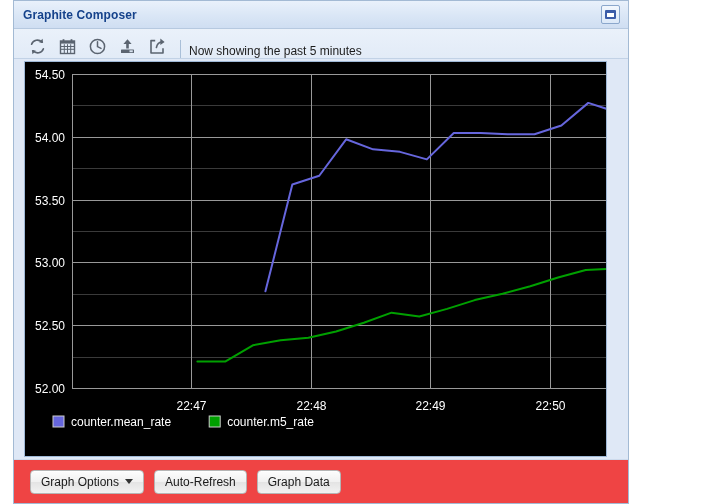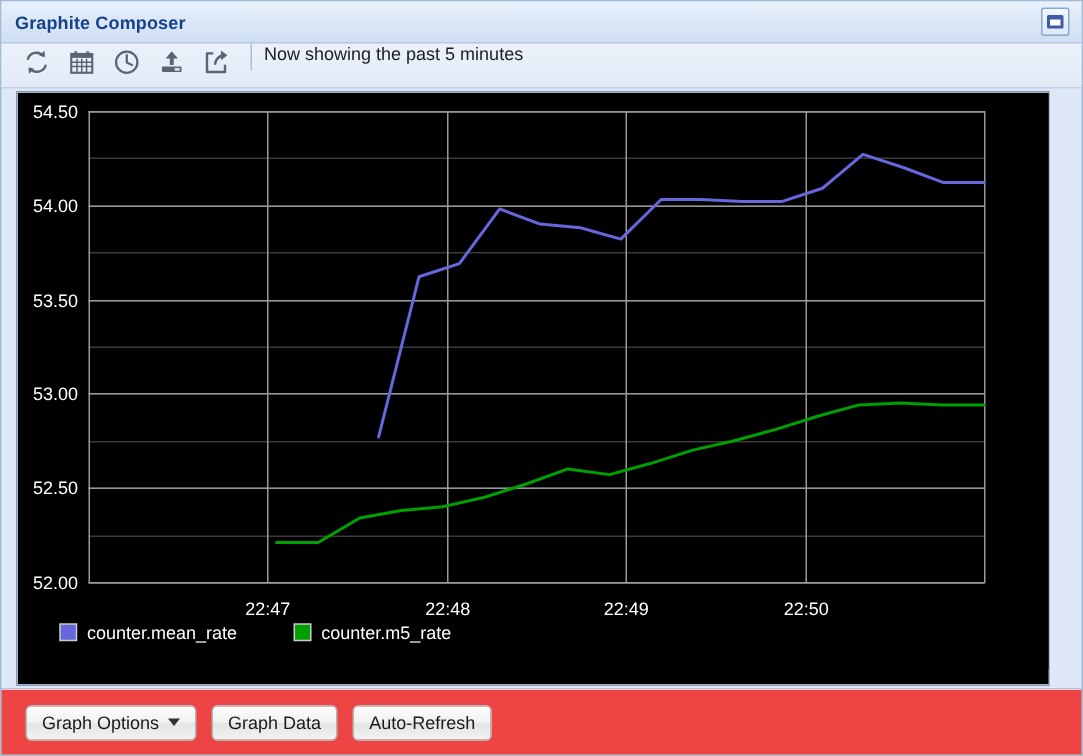--- a/index.html
+++ b/index.html
@@ -10,22 +10,22 @@
   body {
     width: 722px;
     height: 504px;
     overflow: hidden;
     font-family: "Liberation Sans", sans-serif;
   }
 
   
   .window {
     position: absolute;
-    left: 0; top: 0;
-    width: 722px;
+    left: 13px; top: 0;
+    width: 616px;
     height: 504px;
     box-sizing: border-box;
     border: 1px solid #a3bad4;
     background: #dfe8f6;
     display: flex;
     flex-direction: column;
   }
 
   
   .titlebar {
@@ -74,21 +74,21 @@
   }
 
   
   .toolbar {
     flex: 0 0 30px;
     height: 30px;
     box-sizing: border-box;
     background: linear-gradient(to bottom, #eaf1fa 0%, #e2ebf7 100%);
     border-bottom: 1px solid #c2d2e6;
     display: flex;
-    align-items: flex-start;
+    align-items: flex-end;
     padding-left: 10px;
   }
   .tb-btn {
     width: 26px;
     height: 24px;
     display: flex;
     align-items: center;
     justify-content: center;
     cursor: pointer;
     margin-right: 4px;
@@ -285,20 +285,20 @@
       </svg>
     </div>
   </div>
 
   <div class="footer">
     <button class="btn">
       <span>Graph Options</span>
       <span class="caret"></span>
     </button>
     <button class="btn">
+      <span>Auto-Refresh</span>
+    </button>
+    <button class="btn">
       <span>Graph Data</span>
     </button>
-    <button class="btn">
-      <span>Auto-Refresh</span>
-    </button>
   </div>
 
 </div>
 
 </body></html>

